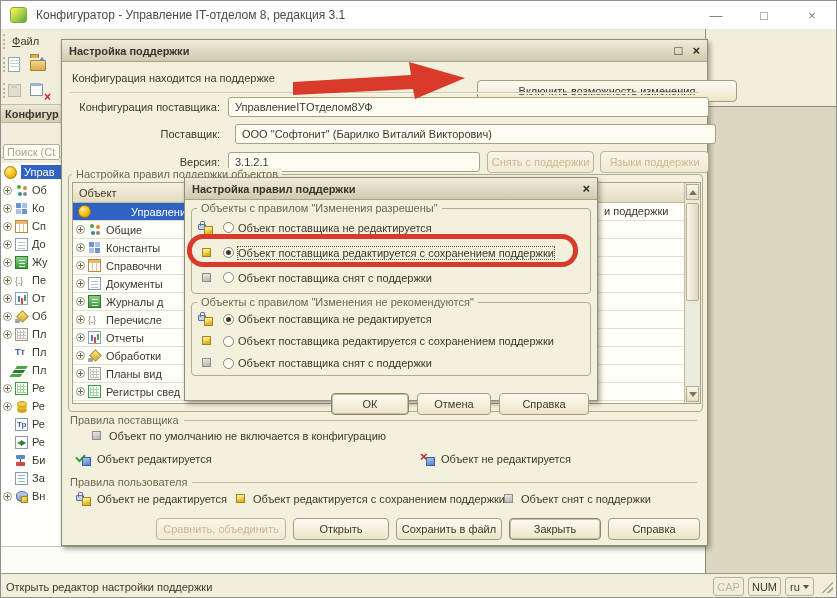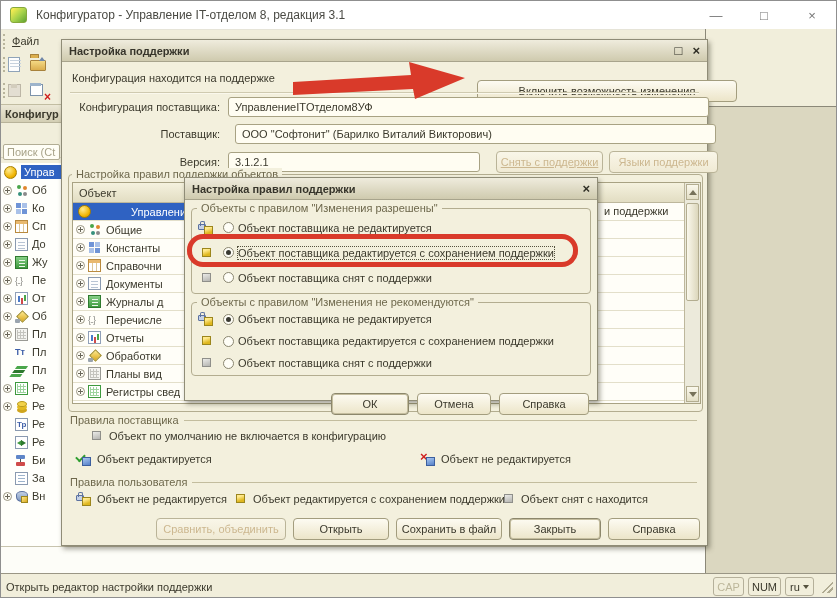--- a/index.html
+++ b/index.html
@@ -308,21 +308,21 @@
       <div class="f-label nw">Поставщик:</div>
       <div class="input nw" style="width:481px;">
           <span>ООО "Софтонит" (Барилко Виталий Викторович)</span>
         </div>
     </div>
     <div class="field-row" style="top:111px;">
       <div class="f-label nw">Версия:</div>
       <div class="input nw" style="width:252px;">
           <span>3.1.2.1</span>
         </div>
-      <div class="btn disabled" style="width:107px;margin-left:16px;text-decoration:underline;">Снять с поддержки</div>
+      <div class="btn disabled" style="width:107px;margin-left:7px;">Снять с поддержки</div>
       <div class="btn disabled" style="width:109px;margin-left:6px;">Языки поддержки</div>
     </div>
 
     <div class="grp" style="left:6px;top:134px;width:635px;height:238px;"></div>
     <div class="grp-label" style="left:10px;top:128px;">Настройка правил поддержки объектов</div>
 
     <div class="obj-table">
       <div class="obj-header">
           <span>Объект</span>
         </div>
@@ -433,21 +433,21 @@
     <div class="leg-item" style="left:170px;top:452px;">
         <span class="ci">
           <span class="cube cube-yellow" style="left:4px;top:2px;"></span>
         </span>
         <span>Объект редактируется с сохранением поддержки</span>
       </div>
     <div class="leg-item" style="left:438px;top:452px;">
         <span class="ci">
           <span class="cube cube-gray" style="left:4px;top:2px;"></span>
         </span>
-        <span>Объект снят с находится</span>
+        <span>Объект снят с поддержки</span>
       </div>
 
     <div class="btn-row" style="left:0;right:7px;top:478px;gap:7px;">
       <div class="btn disabled" style="width:130px;margin-left:24px;">Сравнить, объединить</div>
       <div class="btn" style="width:96px;">Открыть</div>
       <div class="btn" style="width:106px;">Сохранить в файл</div>
       <div class="btn default" style="width:92px;">Закрыть</div>
       <div class="btn" style="width:92px;">Справка</div>
     </div>
   </div>

